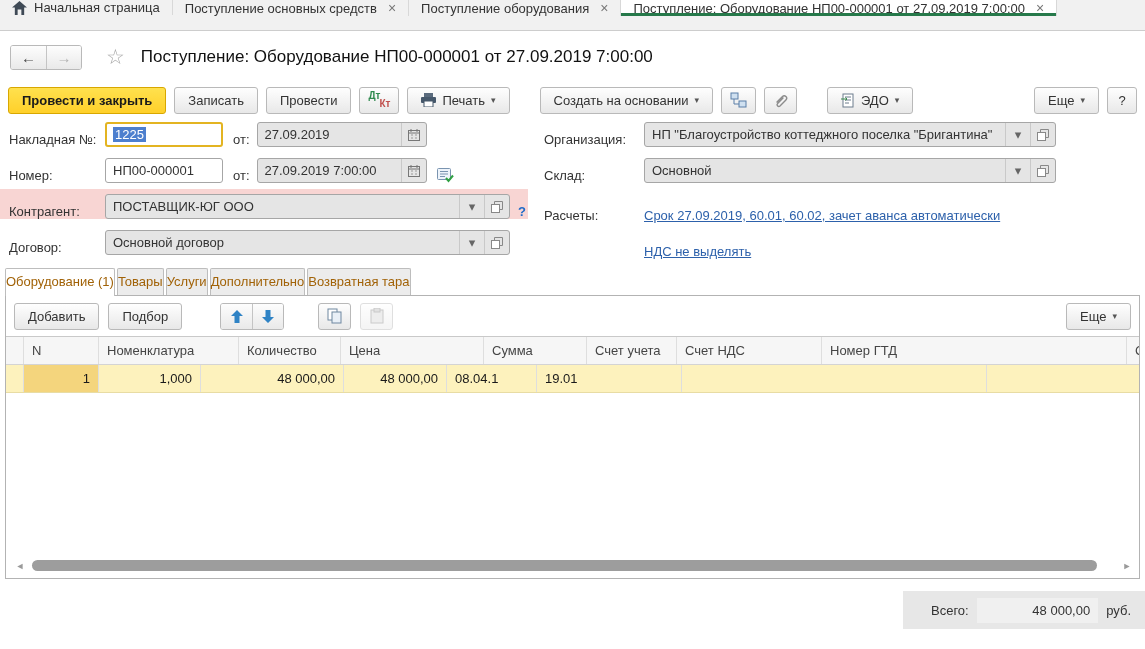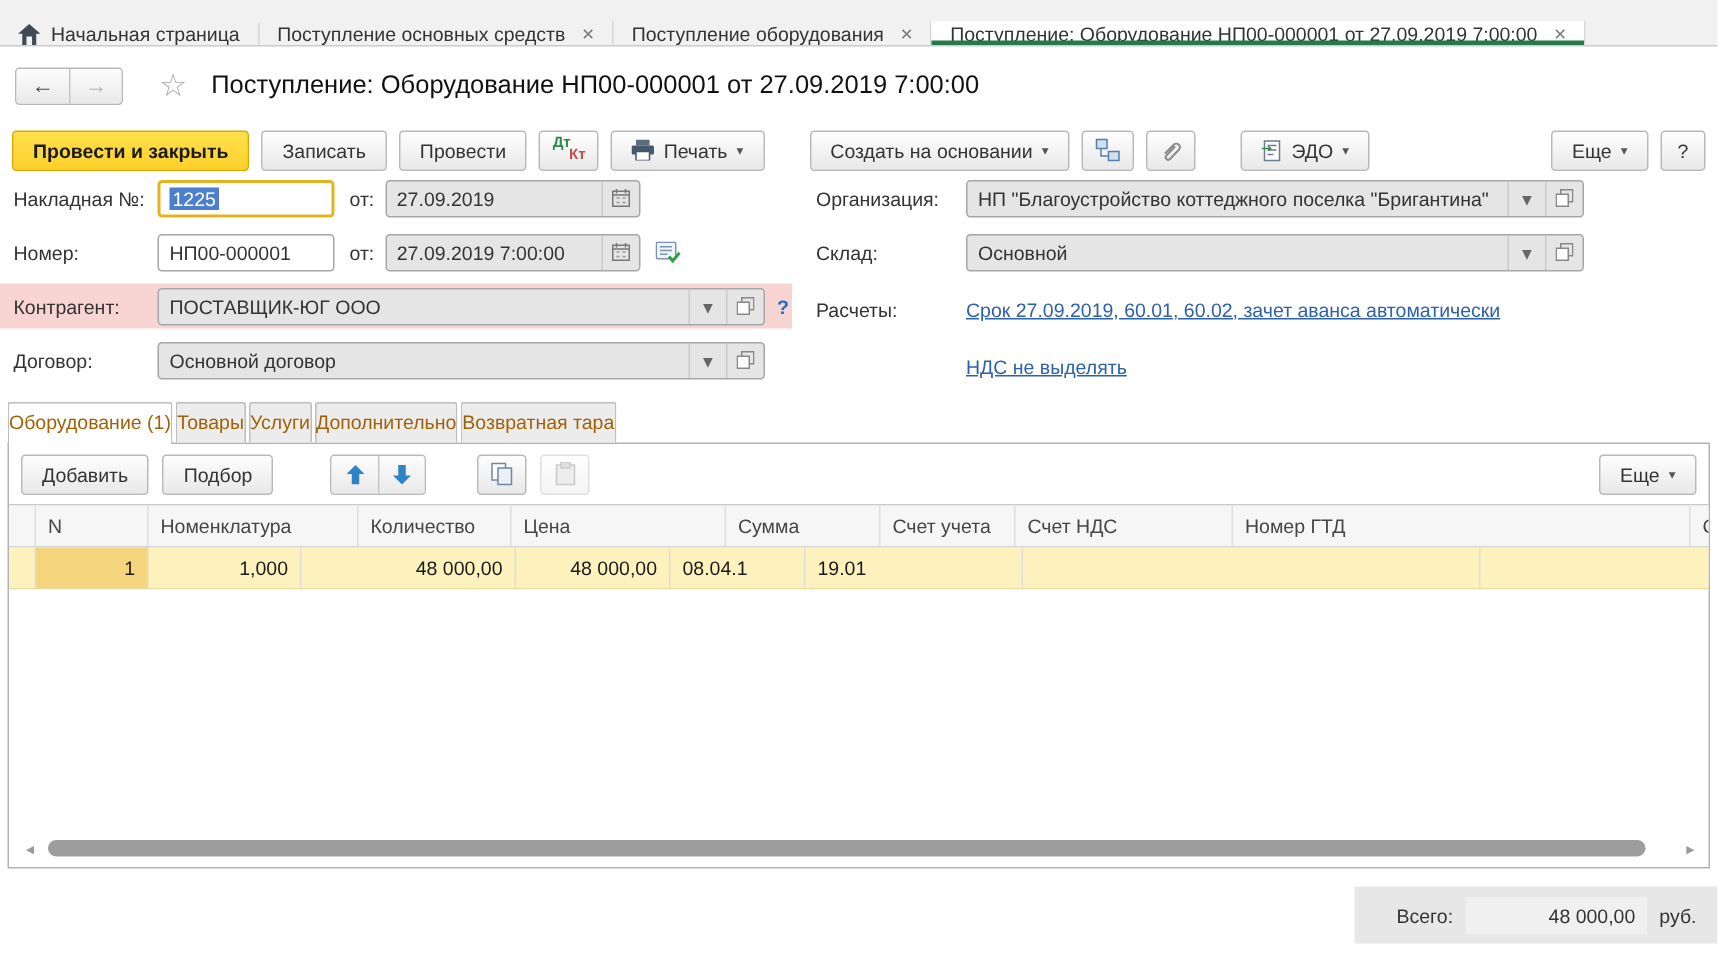--- a/index.html
+++ b/index.html
@@ -3,21 +3,21 @@
 <meta charset="utf-8">
 <style>
   * { box-sizing: border-box; }
   html,body { margin:0; padding:0; }
   body {
     width:1145px; height:649px; overflow:hidden;
     font-family:"Liberation Sans", sans-serif;
     background:#fff; color:#333; font-size:13px;
   }
   
-  .tabbar { height:31px; background:#f1f1f1; border-bottom:1px solid #cdcdcd; display:flex; align-items:flex-end; }
+  .tabbar { height:31px; background:#f1f1f1; border-bottom:1px solid #cdcdcd; display:flex; align-items:flex-start; }
   .tab { display:flex; align-items:center; gap:7px; padding:0 12px; font-size:13px; color:#333;
          border-right:1px solid #d8d8d8; position:relative; cursor:default; white-space:nowrap; }
   .tab .close { color:#777; font-size:14px; margin-left:4px; }
   .tab.active { background:#fff; }
   .tab.active::after { content:""; position:absolute; left:0; right:0; bottom:0; height:3px; background:#26794a; }
   .home-ic { width:15px; height:14px; }
   
   .titlebar { height:52px; display:flex; align-items:center; padding:0 10px; gap:10px; }
   .navpair { display:flex; border:1px solid #b9b9b9; border-radius:3px; overflow:hidden; }
   .navbtn { width:35px; height:23px; display:flex; align-items:center; justify-content:center;
@@ -36,21 +36,21 @@
   .caret { font-size:9px; color:#555; }
   .dtkt { position:relative; width:22px; height:18px; font-size:10px; font-weight:bold; line-height:1; }
   .dtkt .dt { position:absolute; left:0; top:0; color:#2f8a4f; }
   .dtkt .kt { position:absolute; right:0; bottom:0; color:#c0504d; }
   .spacer { flex:1; }
   .helpbtn { width:30px; justify-content:center; padding:0; }
   
   .form { position:relative; height:150px; padding-top:2px; }
   .fcol-l { position:absolute; left:0; top:0; width:540px; }
   .fcol-r { position:absolute; left:535px; top:0; right:0; }
-  .frow { display:flex; align-items:center; height:30px; margin-bottom:6px; padding-left:9px; }
+  .frow { display:flex; align-items:flex-end; height:30px; margin-bottom:6px; padding-left:9px; }
   .frow.alert { background:#f8d5d3; }
   .flabel { width:96px; flex:none; color:#333; }
   .flabel.r { width:100px; }
   .ot { margin:0 7px 0 10px; color:#333; }
   .input { height:25px; border:1px solid #a6a6a6; border-radius:3px; background:#fff;
            display:flex; align-items:center; padding:0 7px; }
   .input.focus { border:2px solid #e3b421; padding:0 6px; }
   .sel { background:#4d7fce; color:#fff; padding:0 2px; }
   .combo { height:25px; border:1px solid #a6a6a6; border-radius:3px; background:#e5e5e5;
            display:flex; align-items:stretch; overflow:hidden; }

